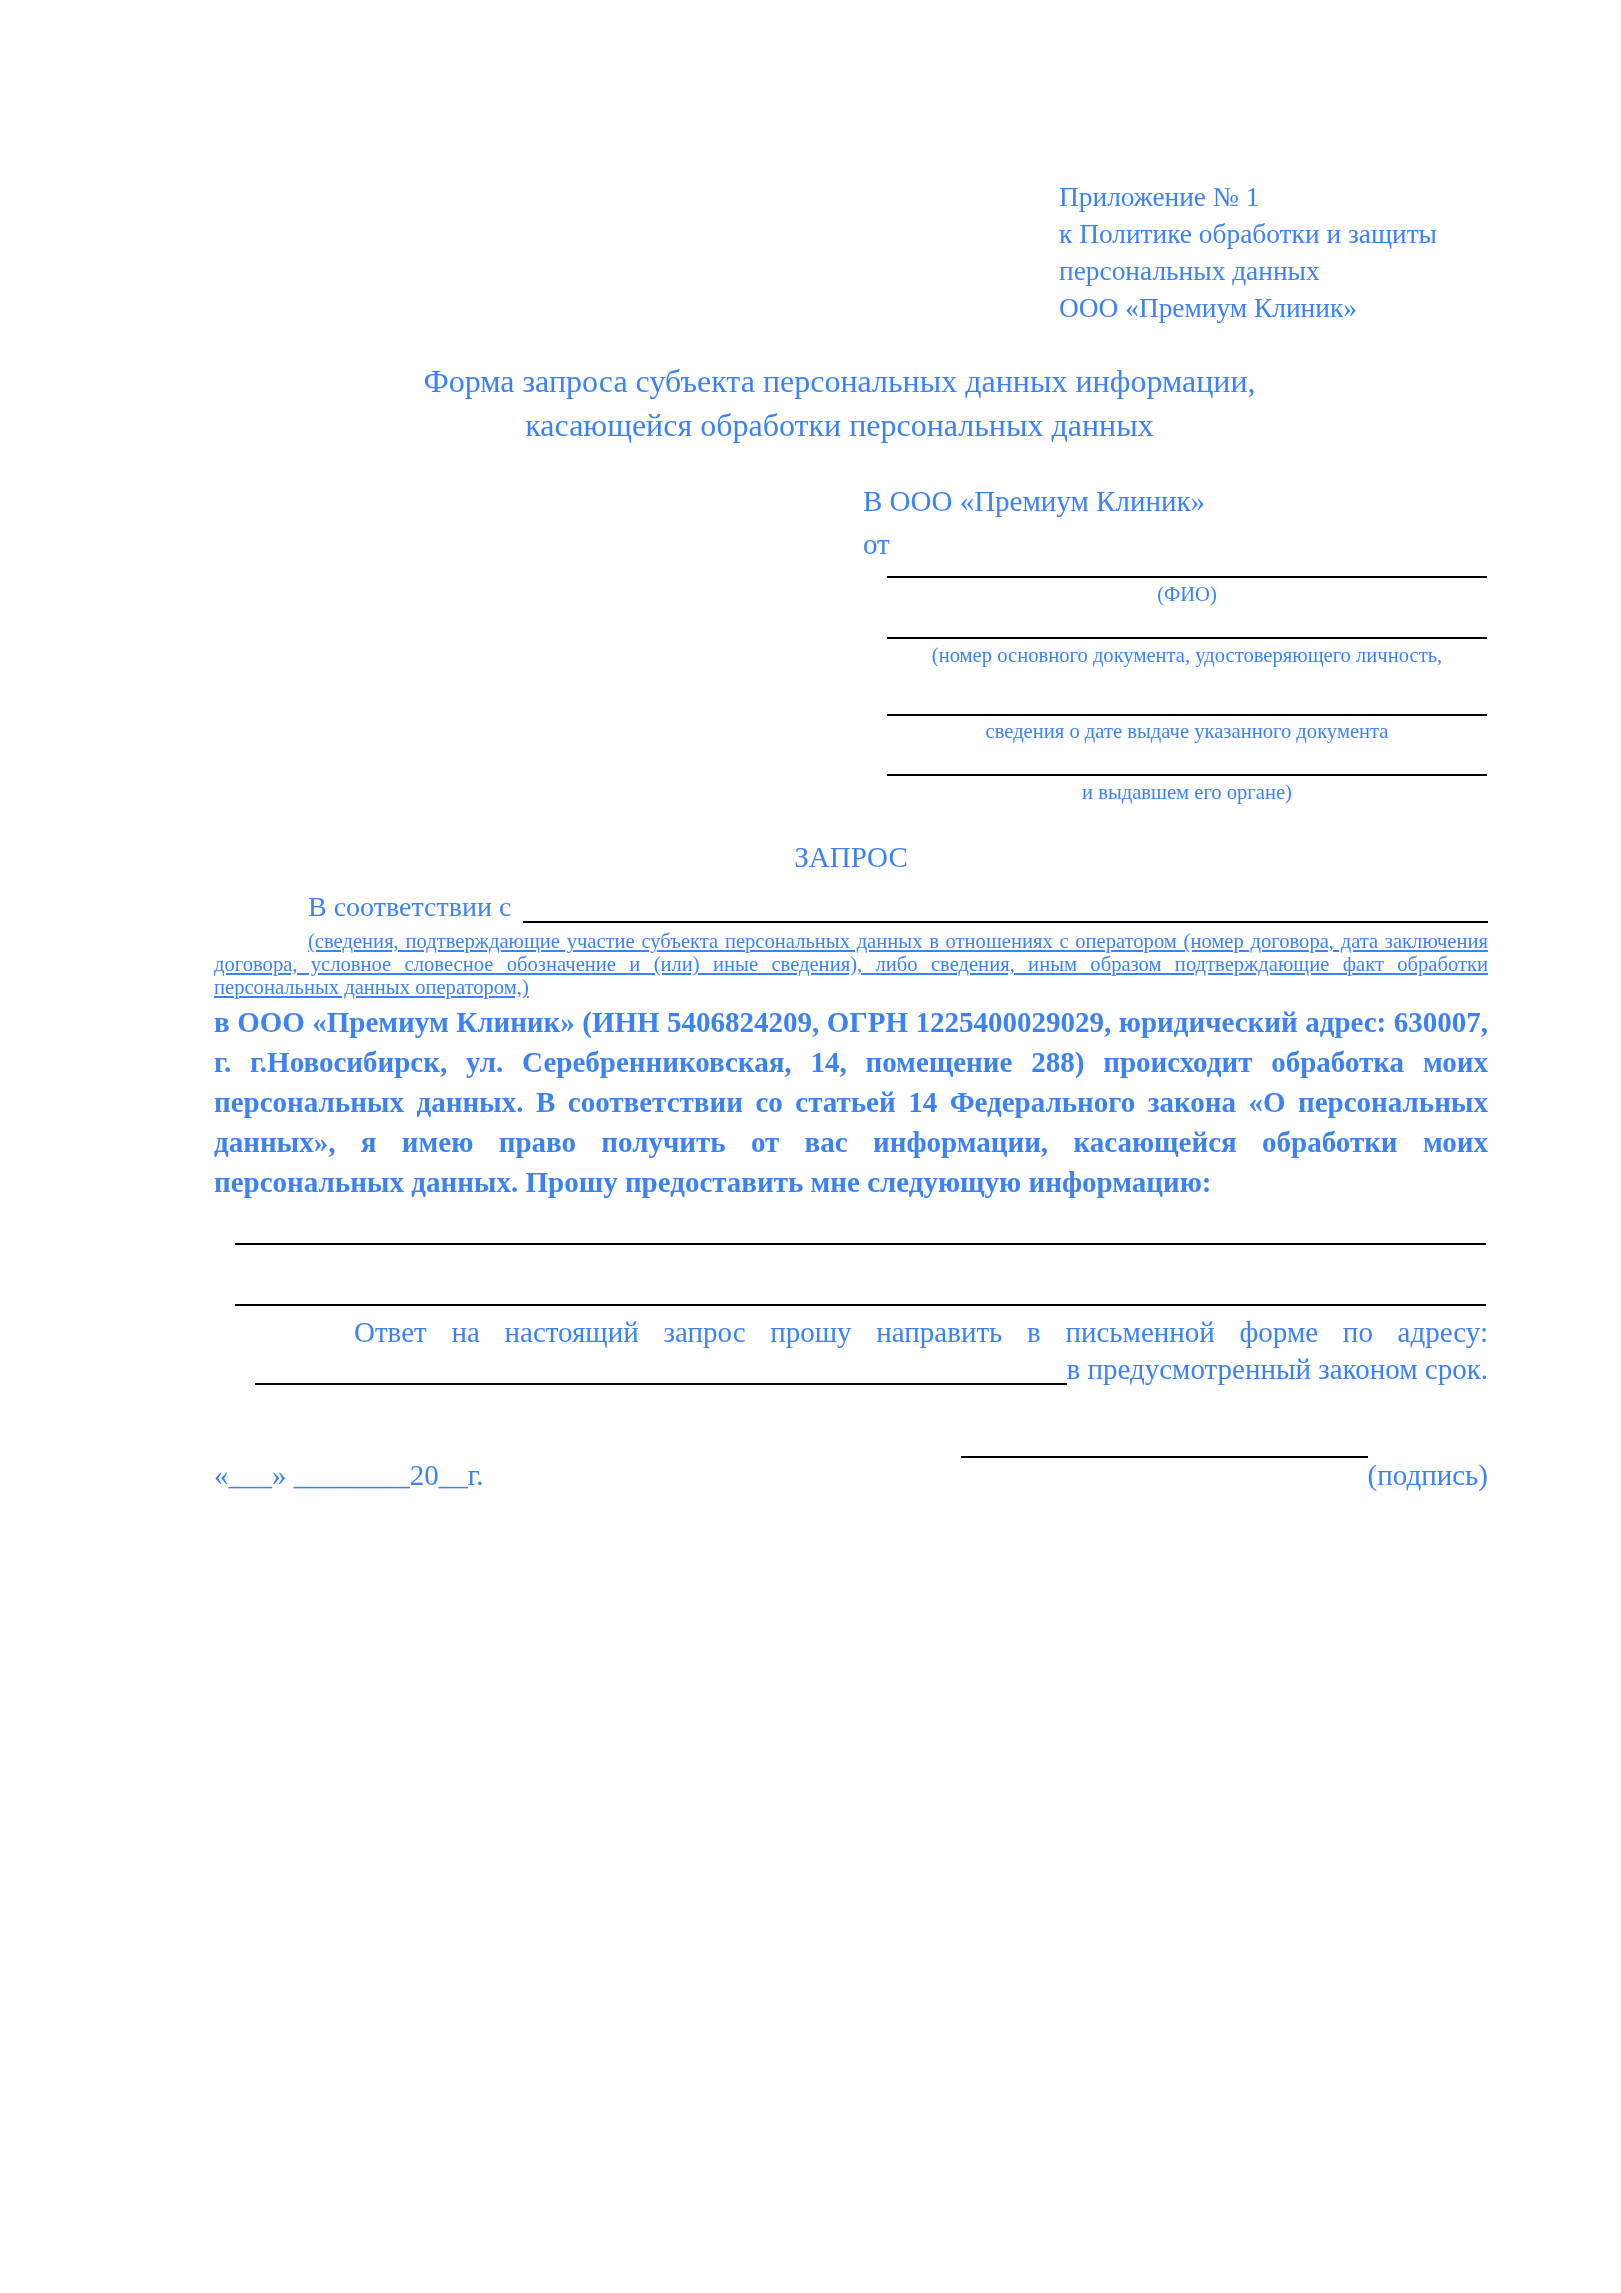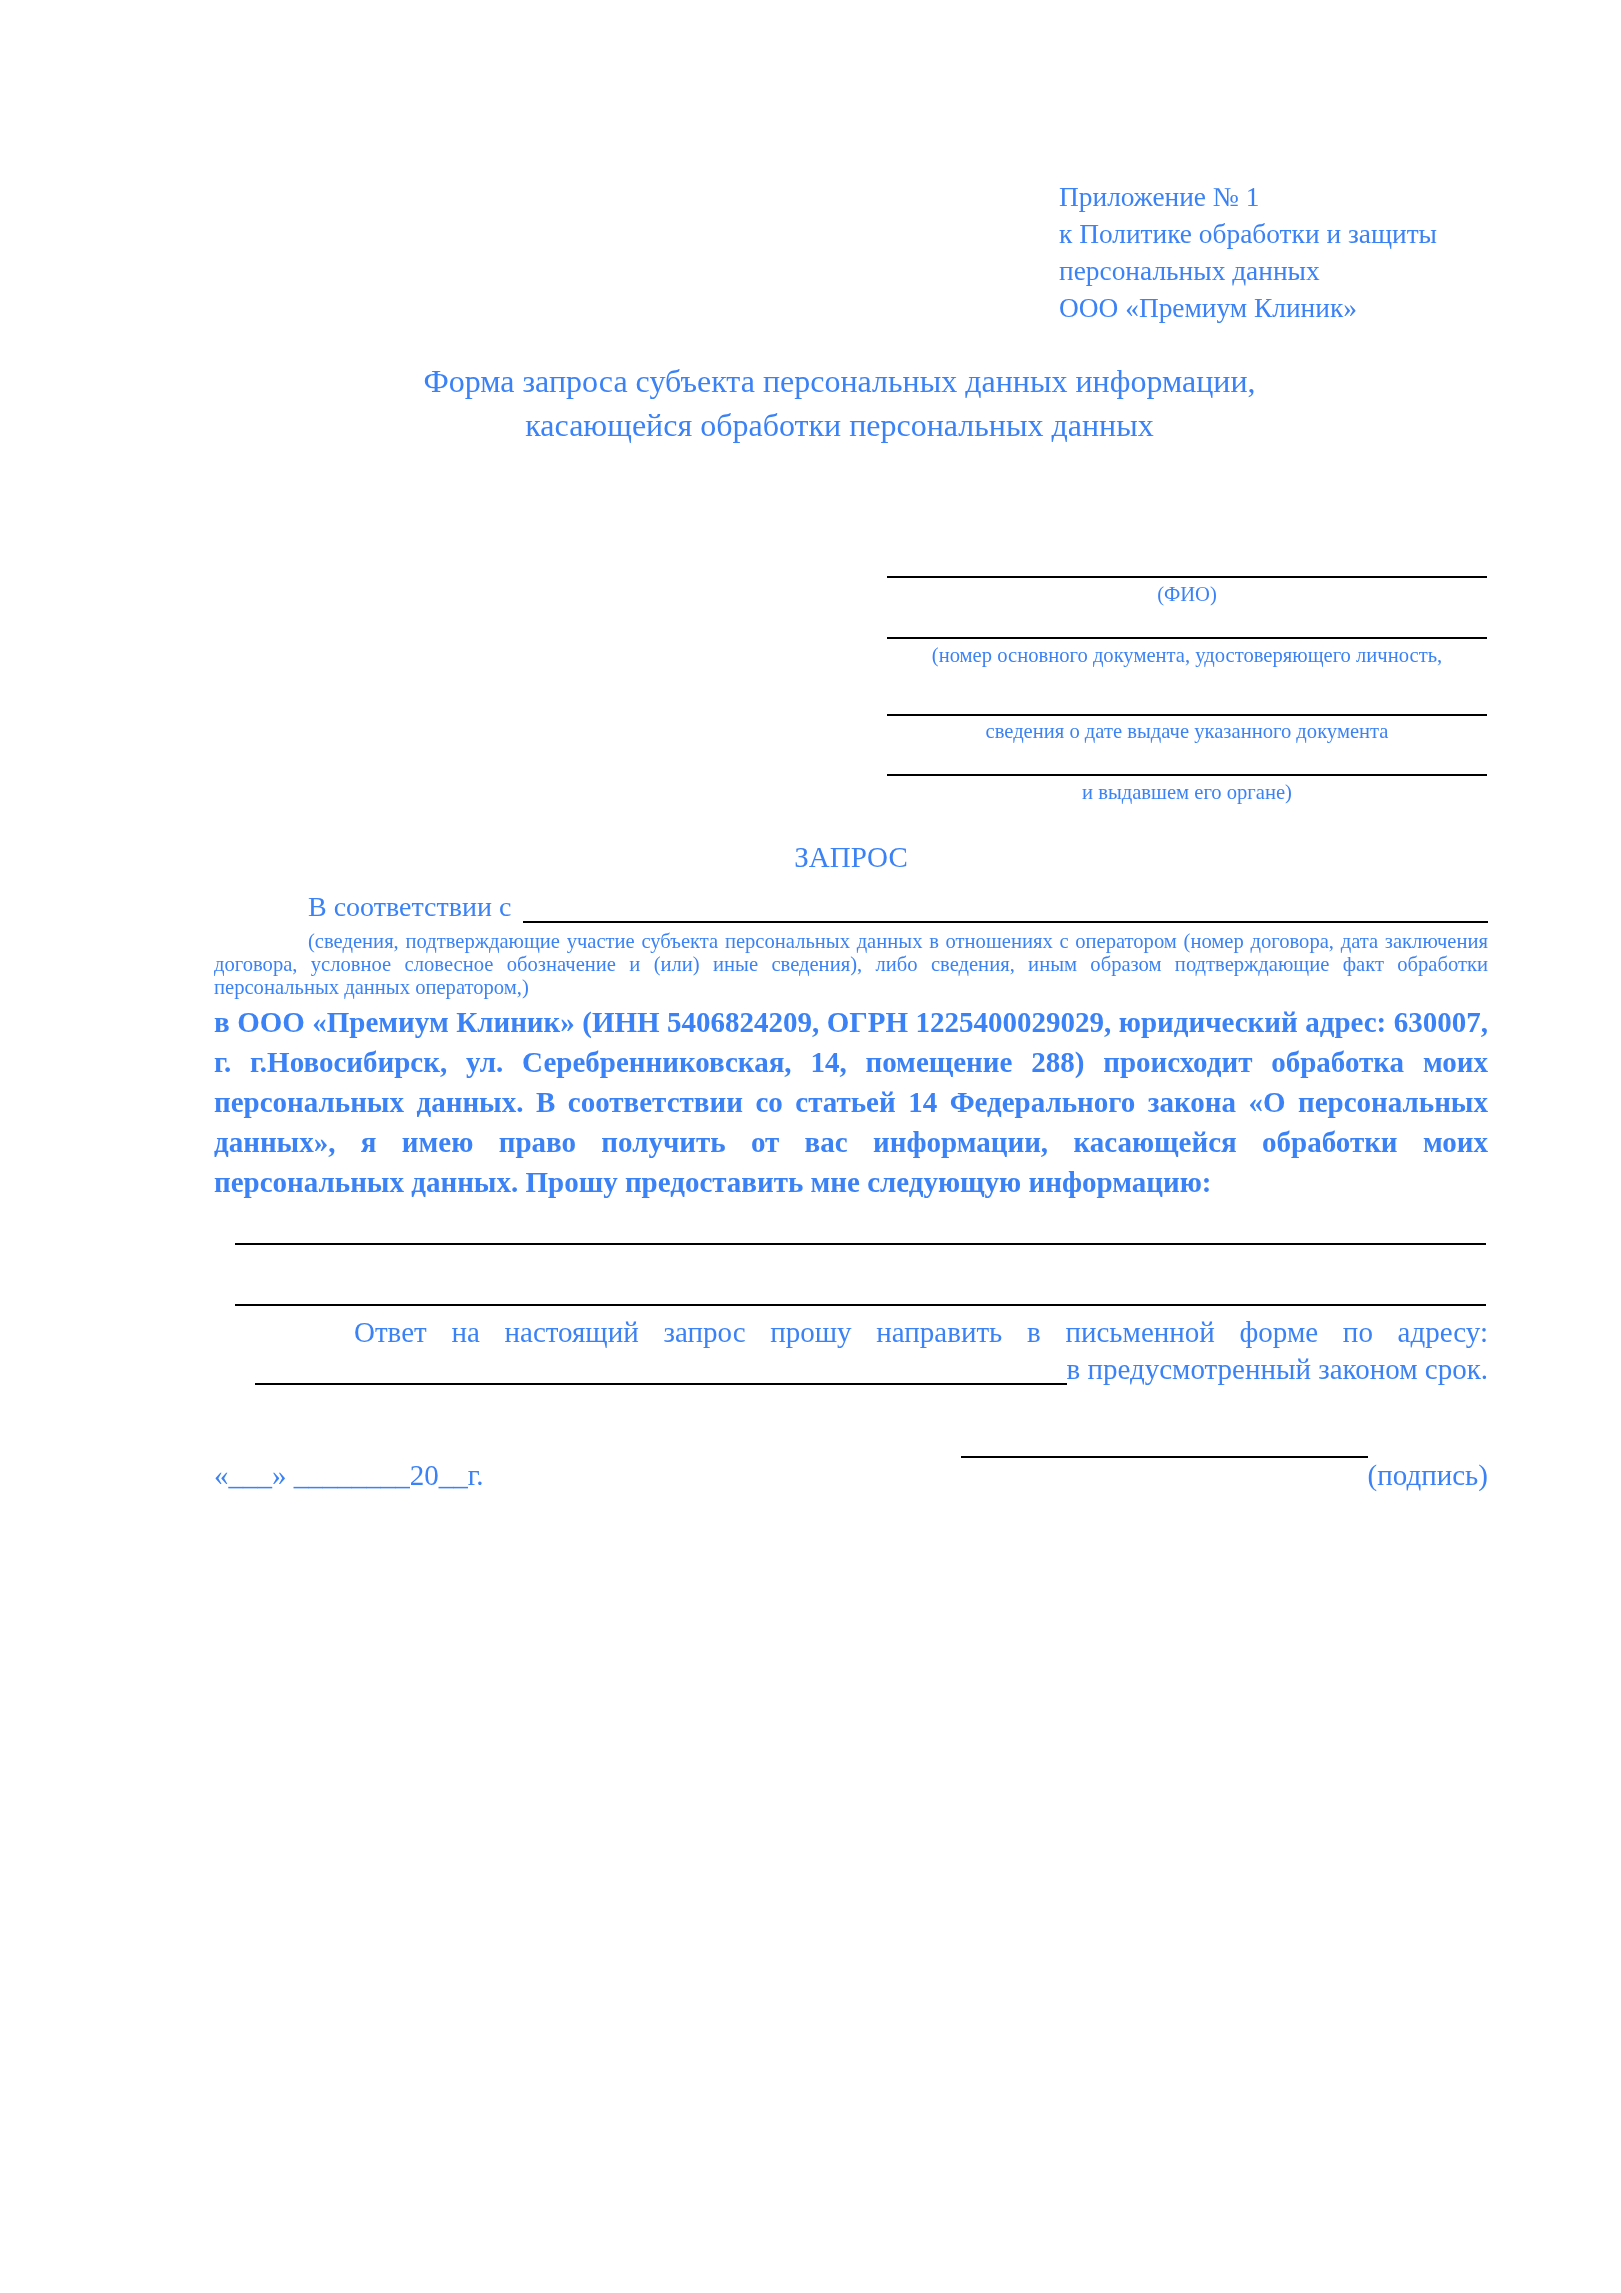--- a/index.html
+++ b/index.html
@@ -60,20 +60,21 @@
     flex: 1 1 auto;
     border-bottom: 2.9px solid #000;
     margin: 0 0 2.9px 11.8px;
   }
 
   .footnote {
     left: 214px; top: 930px; width: 1274px;
     font-size: 20.6px; line-height: 23px;
     text-align: justify;
     text-indent: 94px;
+    text-decoration: underline;
   }
 
   .bodytext {
     left: 214px; top: 1002px; width: 1274px;
     font-size: 29px; line-height: 40px;
     text-align: justify;
     font-weight: bold;
   }
 
   .blankline {
@@ -126,20 +127,24 @@
     <div>к Политике обработки и защиты</div>
     <div>персональных данных</div>
     <div>ООО «Премиум Клиник»</div>
   </div>
 
   <div class="abs doc-title">
     <div>Форма запроса субъекта персональных данных информации,</div>
     <div>касающейся обработки персональных данных</div>
   </div>
 
+  <div class="abs addressee">
+    <div>В ООО «Премиум Клиник»</div>
+    <div>от</div>
+  </div>
 
   <div class="abs fieldline" style="top:576px"></div>
   <div class="abs fieldlabel" style="top:582px">(ФИО)</div>
 
   <div class="abs fieldline" style="top:637px"></div>
   <div class="abs fieldlabel" style="top:643px">(номер основного документа, удостоверяющего личность,</div>
 
   <div class="abs fieldline" style="top:714px"></div>
   <div class="abs fieldlabel" style="top:719px">сведения о дате выдаче указанного документа</div>
 

